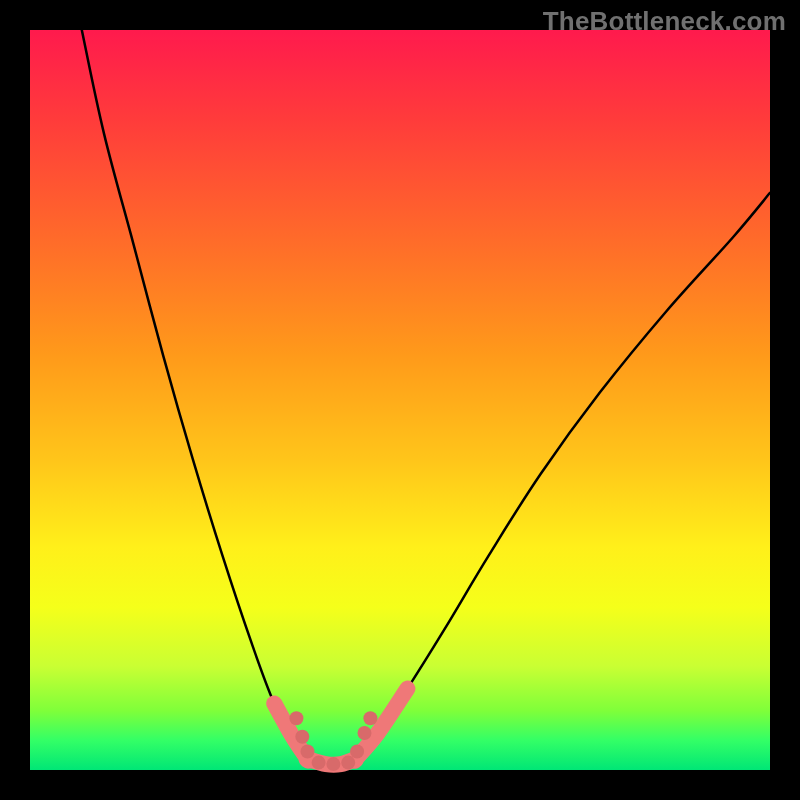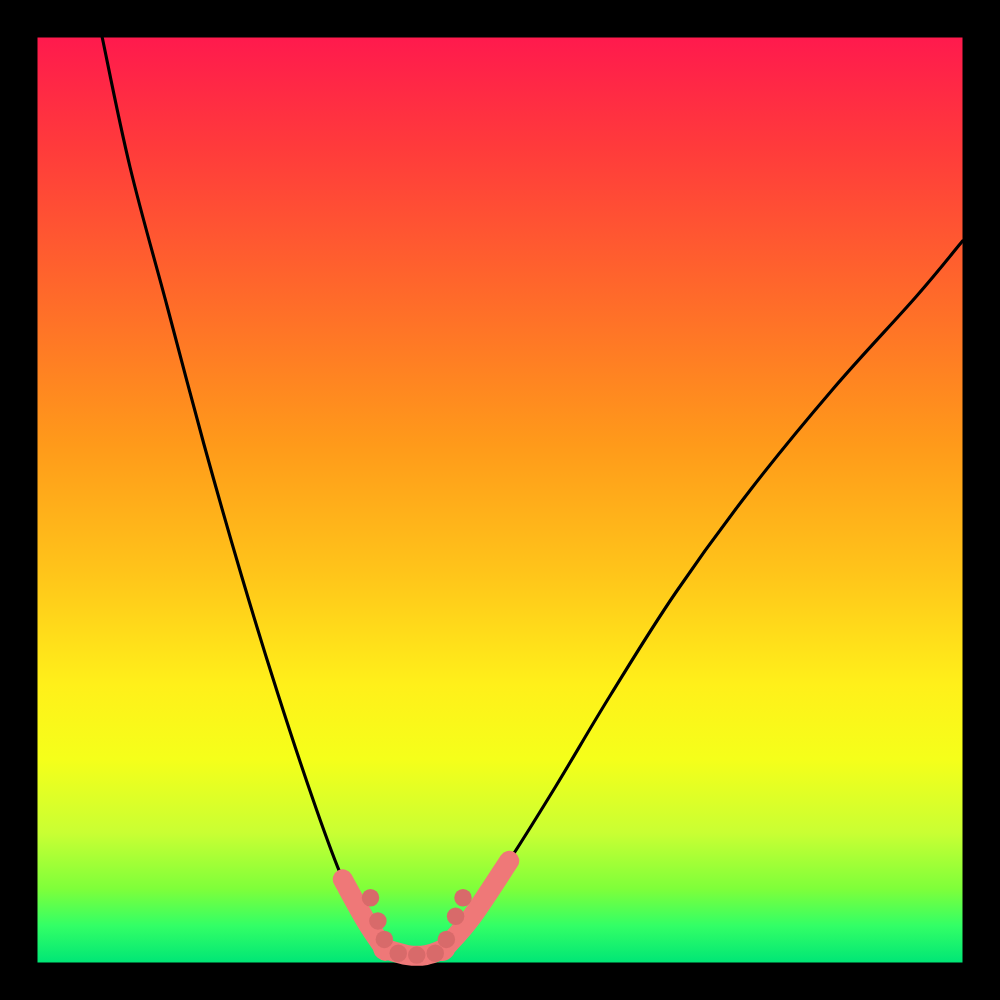--- a/index.html
+++ b/index.html
@@ -45,20 +45,21 @@
     left: 0; top: 0;
     width: 100%;
     height: 100%;
     overflow: visible;
   }
 </style>
 </head>
 <body>
 <div class="frame">
 
+  <div class="watermark">TheBottleneck.com</div>
 
   <div class="plot">
     <svg class="curves" viewBox="0 0 740 740" preserveAspectRatio="none">
       <path id="left-curve" fill="none" stroke="#000" stroke-width="2.5" stroke-linecap="round" d="M 51.800000000000004 0 C 55.79600000000001 18.648000000000003, 64.676 64.97200000000002, 74 103.60000000000002 C 83.324 142.228, 92.94400000000002 174.64000000000004, 103.60000000000001 214.60000000000002 C 114.256 254.56, 122.54399999999998 286.972, 133.2 325.59999999999997 C 143.856 364.22799999999995, 152.144 393.236, 162.8 429.2 C 173.45600000000002 465.164, 181.744 492.09999999999997, 192.4 525.4 C 203.056 558.7, 212.676 587.5600000000001, 222 614.2 C 231.324 640.84, 236.87400000000002 656.75, 244.20000000000002 673.4 C 251.526 690.05, 256.706 696.71, 262.7 706.7 C 268.69399999999996 716.69, 274.836 724.904, 277.5 728.9"></path>
       <path id="right-curve" fill="none" stroke="#000" stroke-width="2.5" stroke-linecap="round" d="M 325.6 728.9 C 329.596 724.2379999999999, 338.47599999999994 715.654, 347.79999999999995 703 C 357.12399999999997 690.346, 365.41200000000003 677.248, 377.40000000000003 658.6 C 389.38800000000003 639.952, 399.74800000000005 623.376, 414.40000000000003 599.4 C 429.052 575.424, 441.48400000000004 553.372, 458.8 525.4 C 476.116 497.428, 490.61999999999995 473.304, 510.59999999999997 444 C 530.5799999999999 414.696, 547.1560000000001 391.904, 569.8000000000001 362.59999999999997 C 592.4440000000001 333.29599999999994, 612.424 309.17199999999997, 636.4 281.2 C 660.376 253.228, 684.352 228.51200000000006, 703 207.20000000000005 C 721.648 185.88800000000003, 733.34 170.79199999999997, 740 162.79999999999995"></path>
       <path id="plateau" fill="none" stroke="#ef7878" stroke-width="16" stroke-linecap="round" stroke-linejoin="round" d="M 244.20000000000002 673.4 C 247.53 679.394, 256.706 696.71, 262.7 706.7 C 268.69399999999996 716.69, 274.836 724.904, 277.5 728.9 C 280.164 732.896, 274.17 727.9676, 277.5 728.9 C 280.83 729.8324, 290.006 733.1476, 296 734.08 C 301.994 735.0124000000001, 305.472 735.0124000000001, 310.8 734.08 C 316.12800000000004 733.1476, 322.93600000000004 729.8324, 325.6 728.9 C 328.264 727.9676, 321.60400000000004 733.562, 325.6 728.9 C 329.596 724.2379999999999, 338.47599999999994 715.654, 347.79999999999995 703 C 357.12399999999997 690.346, 372.072 666.592, 377.40000000000003 658.6"></path>
       <g id="dots">
           <circle cx="266.4" cy="688.2" r="7" fill="#d86a6a"></circle>
           <circle cx="272.32" cy="706.7" r="7" fill="#d86a6a"></circle>
           <circle cx="277.5" cy="721.5" r="7" fill="#d86a6a"></circle>

